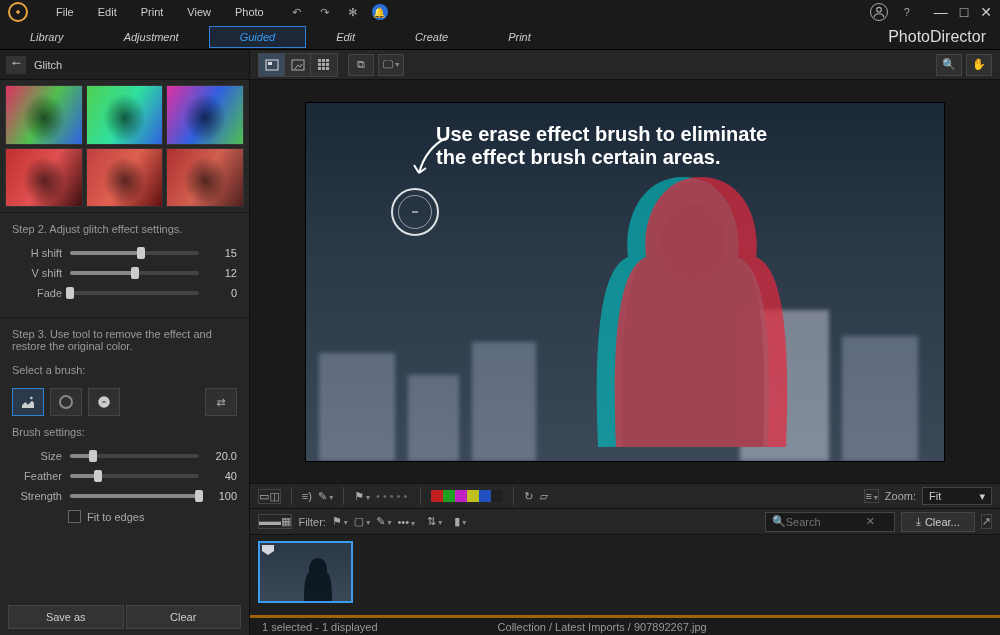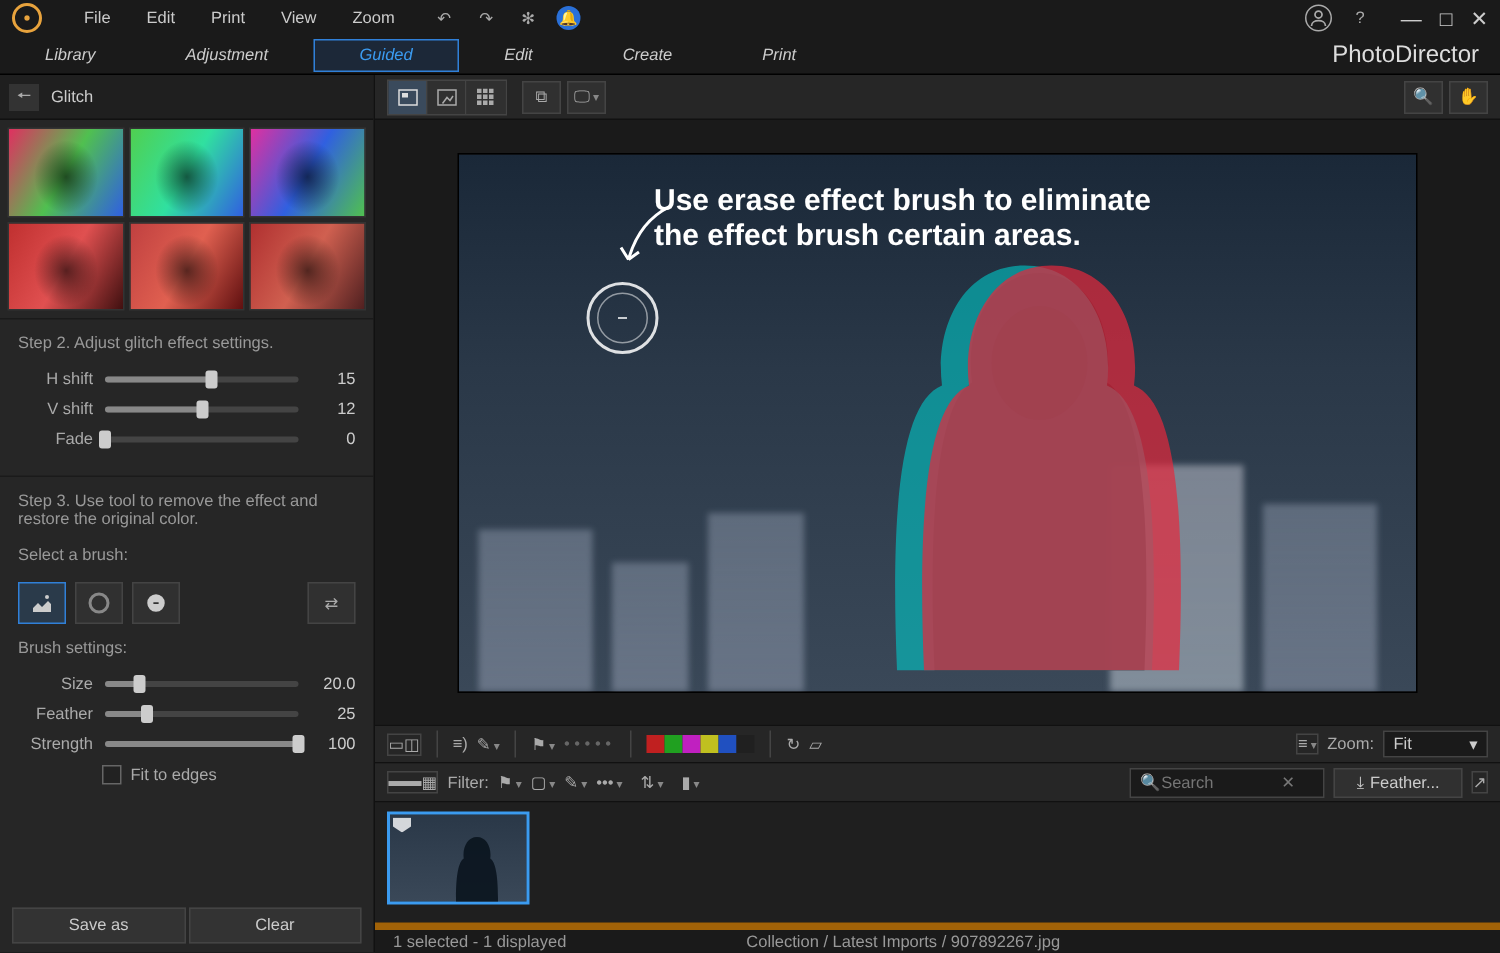--- a/index.html
+++ b/index.html
@@ -109,37 +109,37 @@
 .search input { background: transparent; border: none; color: #ccc; font-size: 11px; outline: none; width: 80px; }
 .exportbtn { height: 20px; padding: 0 14px; background: #303030; border: 1px solid #444; color: #ccc; display: flex; align-items: center; gap: 4px; cursor: pointer; }
 
 
 .filmstrip { height: 80px; background: #1f1f1f; padding: 6px 8px; display: flex; }
 .fthumb { width: 95px; height: 62px; border: 2px solid #3b9bf0; background: linear-gradient(180deg,#2a3848,#3a4858); position: relative; overflow: hidden; }
 .fthumb .tag { position: absolute; top: 2px; left: 2px; width: 12px; height: 10px; background: #fff; opacity: .8; clip-path: polygon(0 0,100% 0,100% 60%,50% 100%,0 60%); }
 .fthumb .mini { position: absolute; left: 42%; top: 20%; width: 40px; height: 55px; }
 
 
-.status { height: 20px; background: #1a1a1a; border-top: 5px solid #a16207; display: flex; align-items: center; padding: 0 12px; color: #999; font-size: 11px; gap: 120px; }
+.status { height: 20px; background: #1a1a1a; border-top: 3px solid #a16207; display: flex; align-items: center; padding: 0 12px; color: #999; font-size: 11px; gap: 120px; }
 
 .smallicon { width: 14px; height: 14px; }
 .dropdown-arrow::after { content: "▾"; font-size: 8px; margin-left: 2px; color: #888; }
 </style>
 </head>
 <body>
 
 <div class="app">
 
   <div class="menubar">
     <div class="logo"></div>
     <div class="menuitem">File</div>
     <div class="menuitem">Edit</div>
     <div class="menuitem">Print</div>
     <div class="menuitem">View</div>
-    <div class="menuitem">Zoom</div>
+    <div class="menuitem">Photo</div>
     <div class="menuicons">
       <span class="iconbtn">↶</span>
       <span class="iconbtn">↷</span>
       <span class="iconbtn">✻</span>
       <span class="iconbtn" style="background:#2a70d8;border-radius:50%;color:#fff;width:16px;height:16px;font-size:10px;">🔔</span>
     </div>
     <div class="menuspacer"></div>
     <div class="usercircle">
         <svg class="smallicon" viewBox="0 0 24 24" fill="none" stroke="#aaa" stroke-width="2">
           <circle cx="12" cy="8" r="4"></circle>
@@ -236,21 +236,21 @@
               <div class="knob" style="left:18%"></div>
             </div>
           <div class="val">20.0</div>
         </div>
         <div class="sliderrow">
           <div class="lbl">Feather</div>
           <div class="slider">
               <div class="fill" style="width:22%"></div>
               <div class="knob" style="left:22%"></div>
             </div>
-          <div class="val">25</div>
+          <div class="val">40</div>
         </div>
         <div class="sliderrow">
           <div class="lbl">Strength</div>
           <div class="slider">
               <div class="fill" style="width:100%"></div>
               <div class="knob" style="left:100%"></div>
             </div>
           <div class="val">100</div>
         </div>
         <div class="check">
@@ -383,21 +383,21 @@
         <div class="tbtn dropdown-arrow">⇅</div>
         <div class="sep"></div>
         <div class="tbtn dropdown-arrow">▮</div>
         <div class="search">
           <span>🔍</span>
           <input placeholder="Search" style="">
           <span style="color:#777">✕</span>
         </div>
         <div class="exportbtn">
           <span>⤓</span>
-          <span>Feather...</span>
+          <span>Clear...</span>
         </div>
         <div class="tbtn" style="border:1px solid #444">↗</div>
       </div>
 
       <div class="filmstrip">
         <div class="fthumb">
           <div class="tag"></div>
           <svg class="mini" viewBox="0 0 200 280">
               <path fill="rgba(10,20,30,.9)" d="M100 15 C68 15 50 50 55 88 C35 100 25 160 30 280 L170 280 C175 160 165 100 145 88 C150 50 132 15 100 15 Z"></path>
             </svg>

